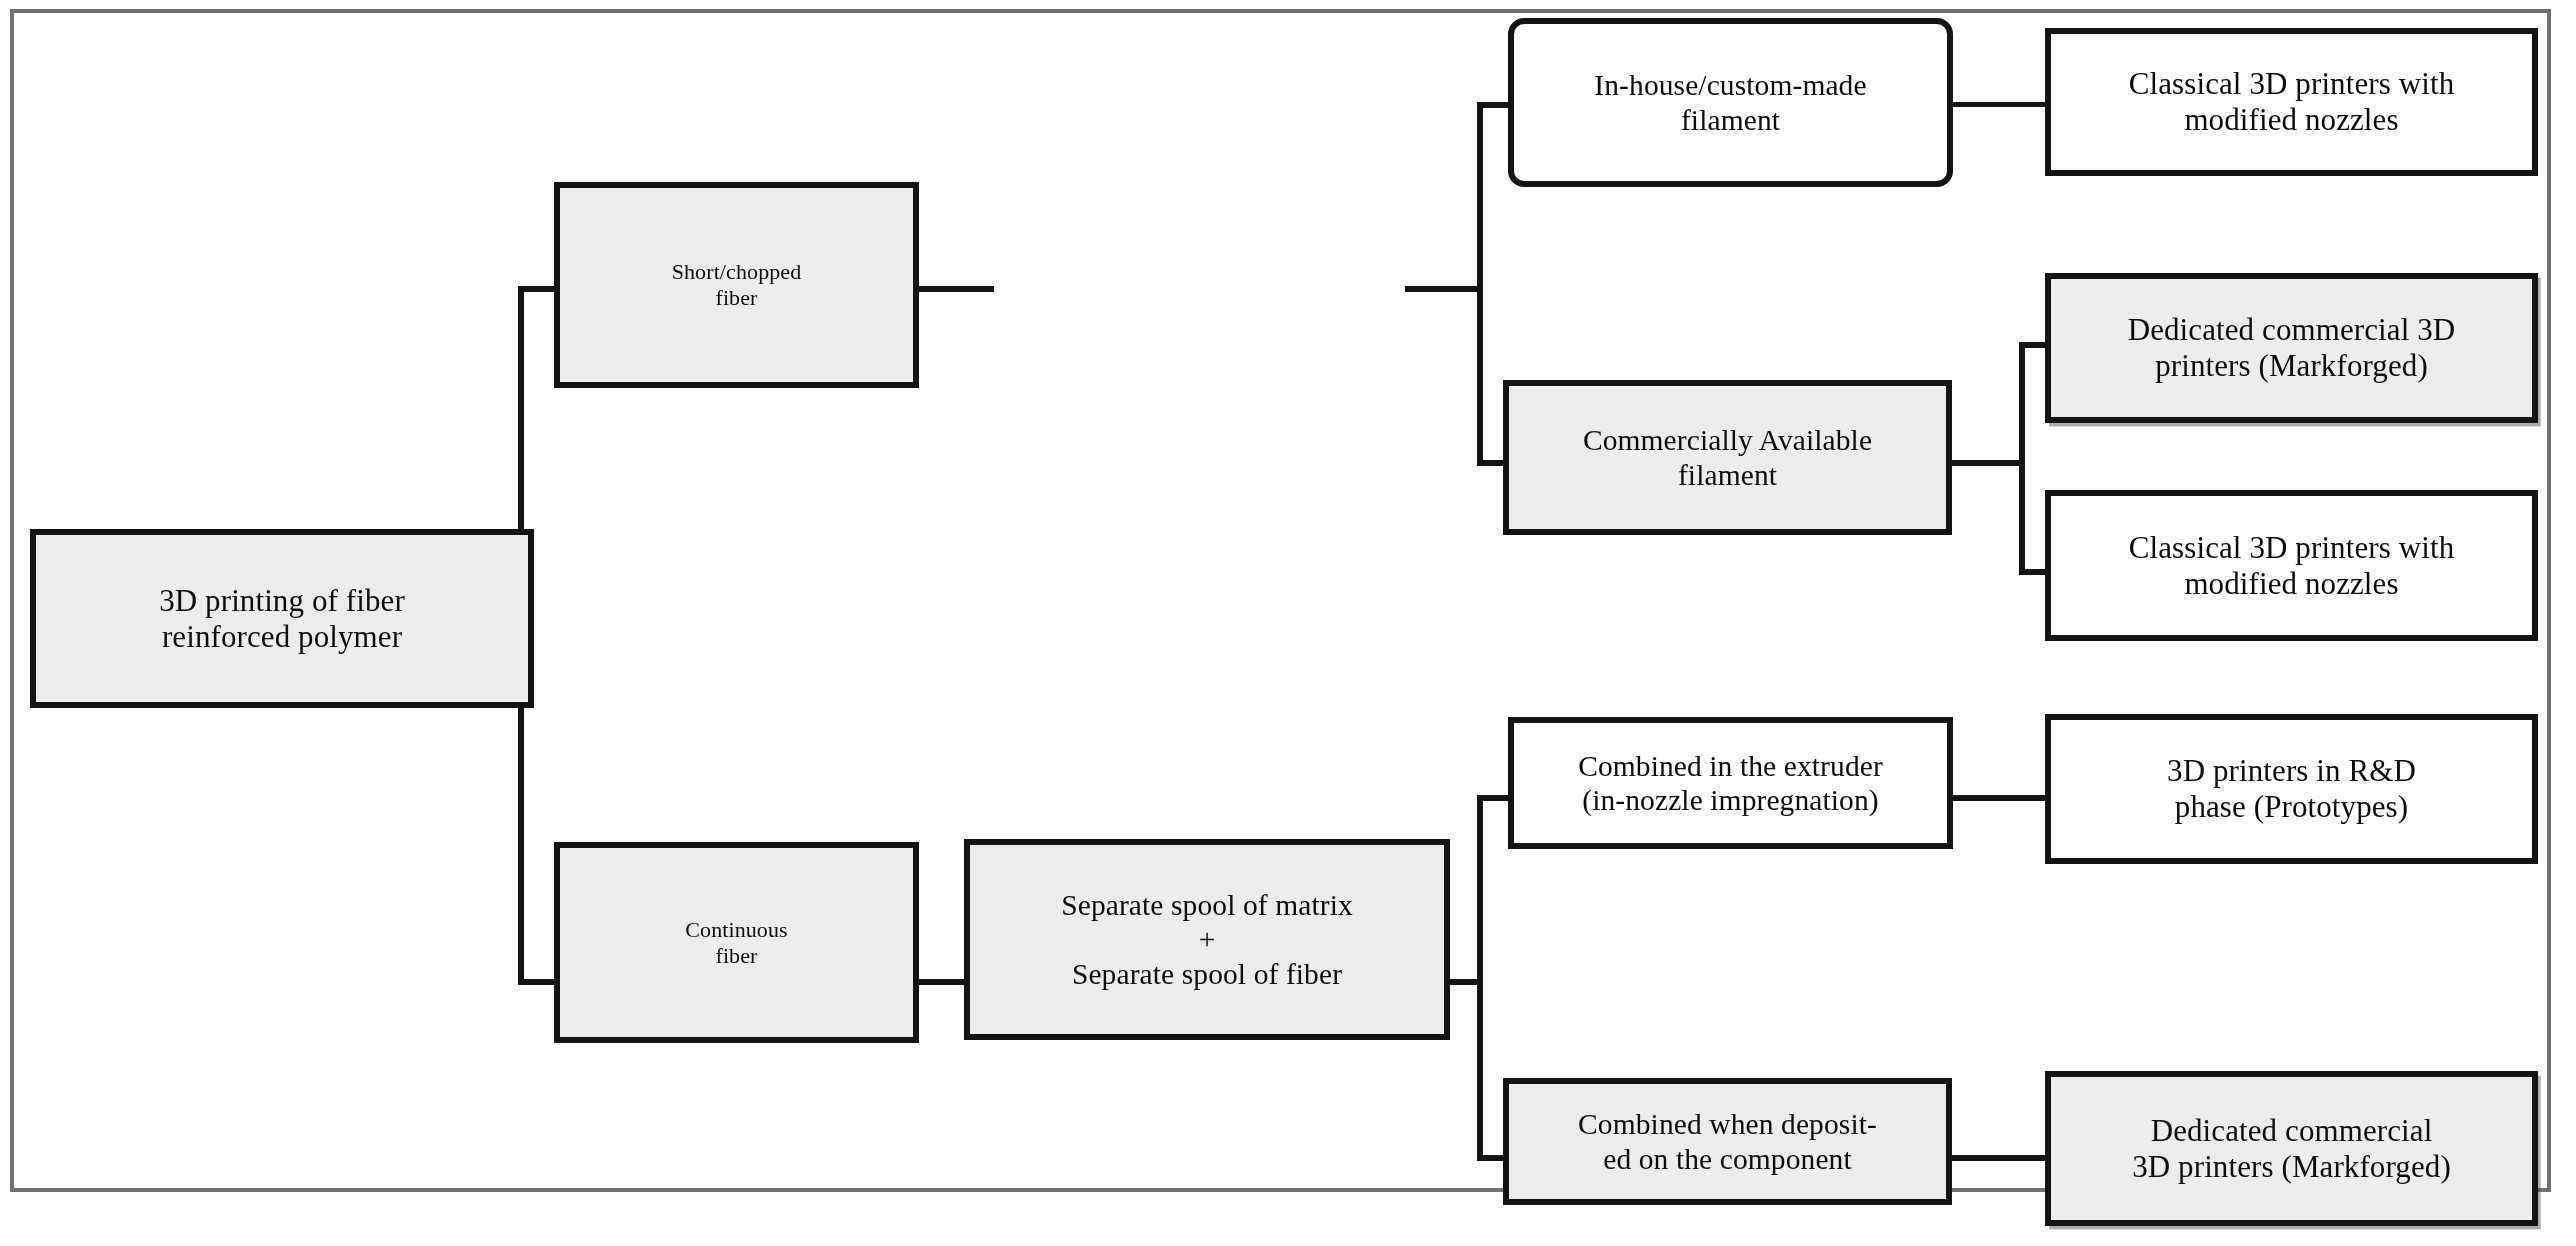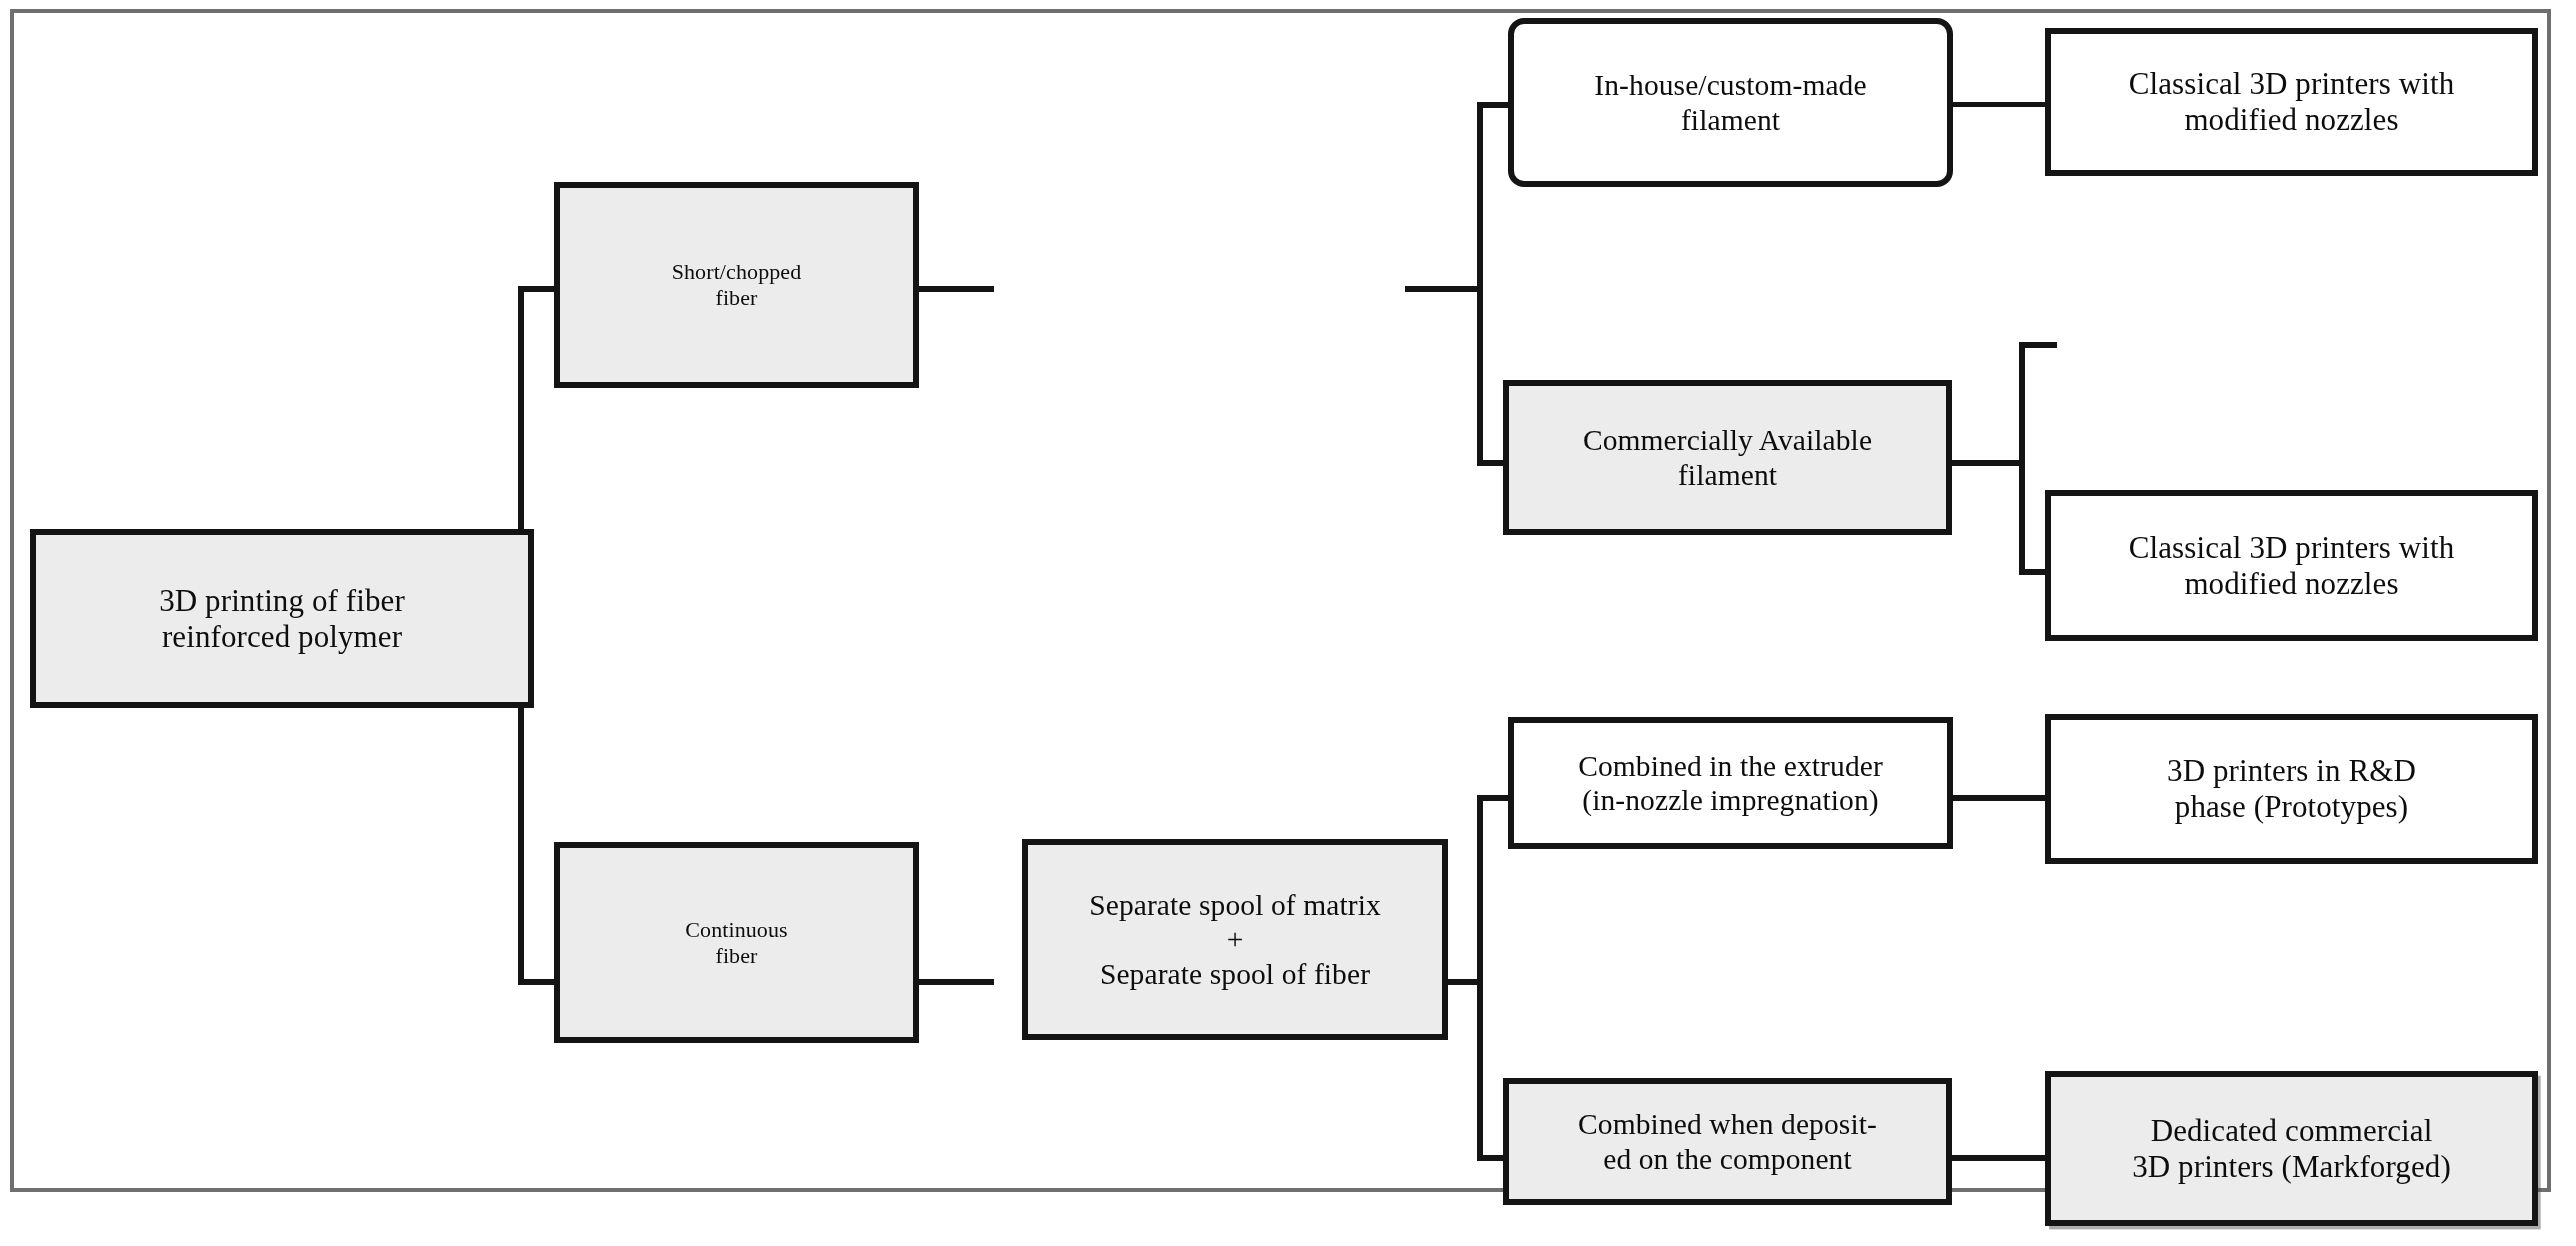--- a/index.html
+++ b/index.html
@@ -135,32 +135,36 @@
   <div class="node fill-white fs-lvl5" style="left:2045px; top:27.5px; width:493px; height:148px;">
     <span class="label">Classical 3D printers with
 modified nozzles</span>
   </div>
 
   <div class="node fill-gray fs-lvl4" style="left:1503px; top:380px; width:449px; height:155px;">
     <span class="label">Commercially Available
 filament</span>
   </div>
 
+  <div class="node fill-gray fs-lvl5 shadowed" style="left:2045px; top:273px; width:493px; height:150px;">
+    <span class="label">Dedicated commercial 3D
+printers (Markforged)</span>
+  </div>
 
   <div class="node fill-white fs-lvl5" style="left:2045px; top:490px; width:493px; height:151px;">
     <span class="label">Classical 3D printers with
 modified nozzles</span>
   </div>
 
   <div class="node fill-gray fs-lvl2" style="left:554px; top:842px; width:365px; height:201px;">
     <span class="label">Continuous
 fiber</span>
   </div>
 
-  <div class="node fill-gray fs-lvl4" style="left:1022px; top:839px; width:426px; height:201px;justify-content:center;">
+  <div class="node fill-gray fs-lvl4" style="left:964px; top:839px; width:486px; height:201px;justify-content:center;">
     <span class="label">Separate spool of matrix
 +
 Separate spool of fiber</span>
   </div>
 
   <div class="node fill-white fs-lvl4" style="left:1508px; top:717px; width:445px; height:132px;">
     <span class="label">Combined in the extruder
 (in-nozzle impregnation)</span>
   </div>
 

